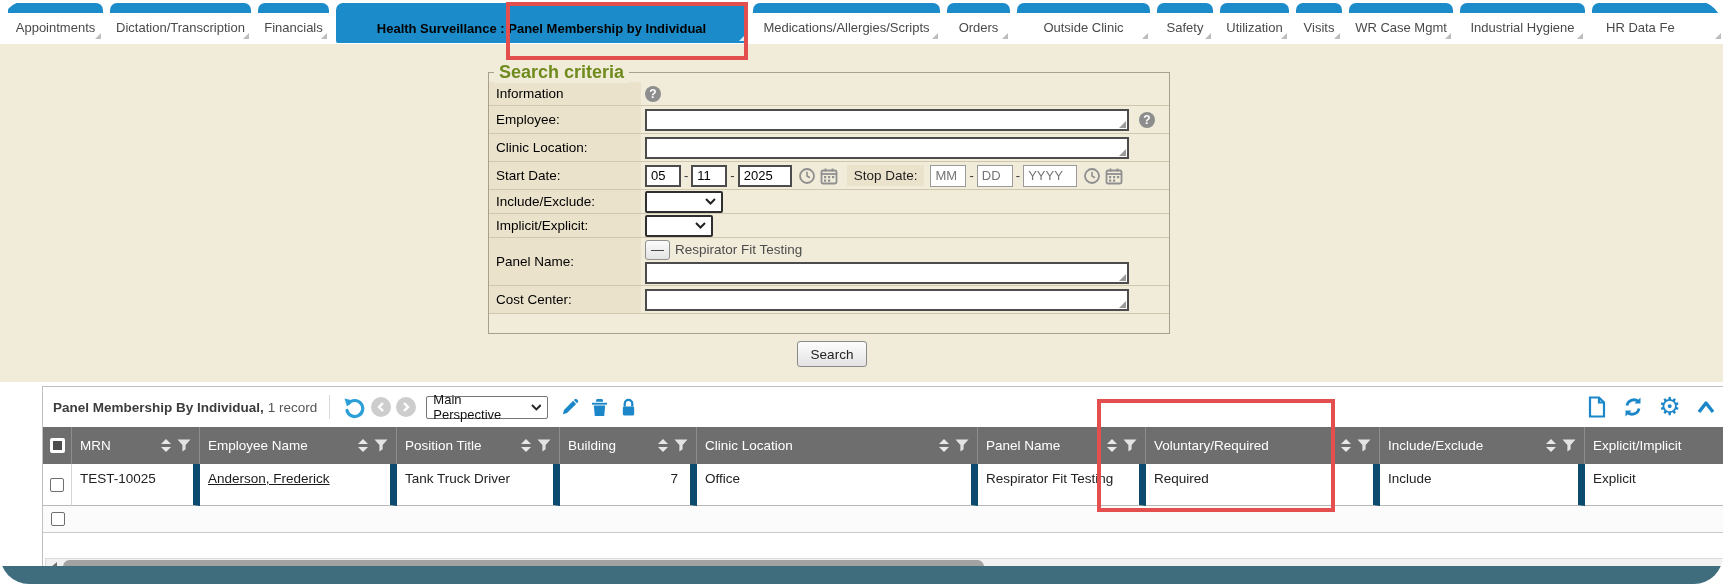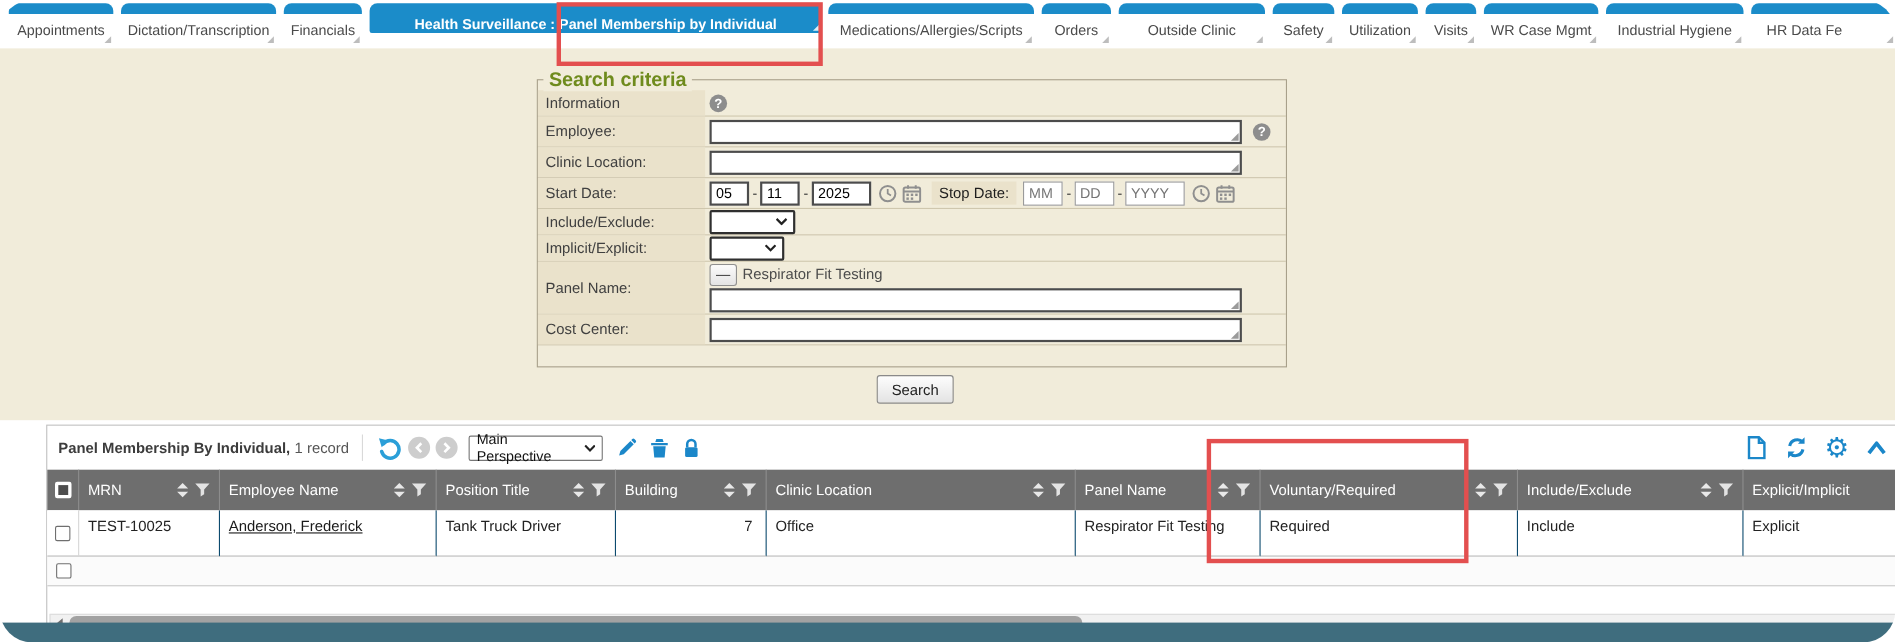--- a/index.html
+++ b/index.html
@@ -7,31 +7,31 @@
           font-family:"Liberation Sans",sans-serif;color:#222;background:#fff;border-radius:29px;}
 
   
   .tabbar{position:absolute;left:0;top:0;width:1723px;height:44px;background:#fff;}
   .tab{position:absolute;top:3px;height:38px;box-sizing:border-box;
        border-radius:7px 7px 2px 2px;background:linear-gradient(#1b8cc9 0,#1b8cc9 10px,#ffffff 10px);
        color:#4a4a4a;font-size:13px;display:flex;align-items:center;justify-content:center;
        padding-top:10px;white-space:nowrap;overflow:hidden;cursor:pointer;}
   .tab::after{content:"";position:absolute;right:2px;bottom:2px;width:0;height:0;
        border-left:6px solid transparent;border-bottom:6px solid #bdbdbd;}
-  .tab.active{background:#1b8cc9;color:#ffffff;font-weight:bold;height:27px;}
+  .tab.active{background:#1b8cc9;color:#000000;font-weight:bold;height:40px;}
   .tab.active::after{border-bottom-color:rgba(255,255,255,.85);}
 
   
   .beige{position:absolute;left:0;top:44px;width:1723px;height:338px;background:#f1ecda;}
   .fieldset{position:absolute;left:488px;top:72px;width:682px;height:262px;box-sizing:border-box;
             border:1px solid #a8a08a;padding-top:9px;}
   .legend{position:absolute;left:5px;top:-11px;background:#f1ecda;padding:0 5px;
           color:#6f8b1d;font-weight:bold;font-size:18px;}
   .frow{display:flex;align-items:center;border-bottom:1px solid #cfc7ae;box-sizing:border-box;}
-  .flabel{width:152px;align-self:stretch;background:#eae2cb;color:#404040;font-size:13.5px;
+  .flabel{width:152px;align-self:stretch;background:#eae2cb;color:#000000;font-size:13.5px;
           display:flex;align-items:center;padding-left:7px;box-sizing:border-box;flex:none;}
   .ffield{flex:1;display:flex;align-items:center;padding-left:4px;}
   .txt{box-sizing:border-box;height:22px;border:2px solid #4c4c4c;background:#fff;
        font-family:"Liberation Sans",sans-serif;font-size:13px;padding:0 4px;}
   .wide{width:484px;}
   .inputwrap{position:relative;display:inline-block;}
   .grip{position:absolute;right:3px;bottom:3px;width:0;height:0;
         border-left:7px solid transparent;border-bottom:7px solid #9a9a9a;pointer-events:none;}
   .dt{width:36px;text-align:left;}
   .dty{width:54px;}
@@ -73,21 +73,21 @@
   .th{box-sizing:border-box;border-right:1px solid #8d8d8d;color:#fff;font-size:13.5px;
       display:flex;align-items:center;padding:0 8px;overflow:hidden;white-space:nowrap;}
   .th:last-child{border-right:none;}
   .th .icons{margin-left:auto;display:flex;align-items:center;gap:6px;}
   .sort{display:inline-flex;flex-direction:column;gap:3px;cursor:pointer;}
   .sort i{width:0;height:0;border-left:5px solid transparent;border-right:5px solid transparent;display:block;}
   .sort .up{border-bottom:5px solid #e8e8e8;}
   .sort .dn{border-top:5px solid #e8e8e8;}
   .funnel{cursor:pointer;display:flex;}
   .trow{height:42px;background:#fff;}
-  .td{box-sizing:border-box;border-right:1px solid #0c4a6e;border-bottom:1px solid #b9b9b9;
+  .td{box-sizing:border-box;border-right:7px solid #0c4a6e;border-bottom:1px solid #b9b9b9;
       font-size:13.5px;color:#222;padding:7px 8px 0 8px;overflow:hidden;white-space:nowrap;}
   .td:last-child{border-right:none;}
   .td.num{text-align:right;padding-right:12px;}
   .emplink{text-decoration:underline;color:#1a1a1a;cursor:pointer;}
   .row2{height:26px;background:#fbfbfb;border-bottom:1px solid #c9c9c9;display:flex;align-items:center;}
   .cbx{width:14px;height:14px;border:1.5px solid #6f6f6f;border-radius:2px;background:#fff;
        box-sizing:border-box;cursor:pointer;flex:none;}
   .cbcell{display:flex;align-items:center;justify-content:center;box-sizing:border-box;
           border-right:1px solid #8d8d8d;}
   .trow .cbcell{border-right:1px solid #d6d6d6;border-bottom:1px solid #b9b9b9;background:#fff;}

